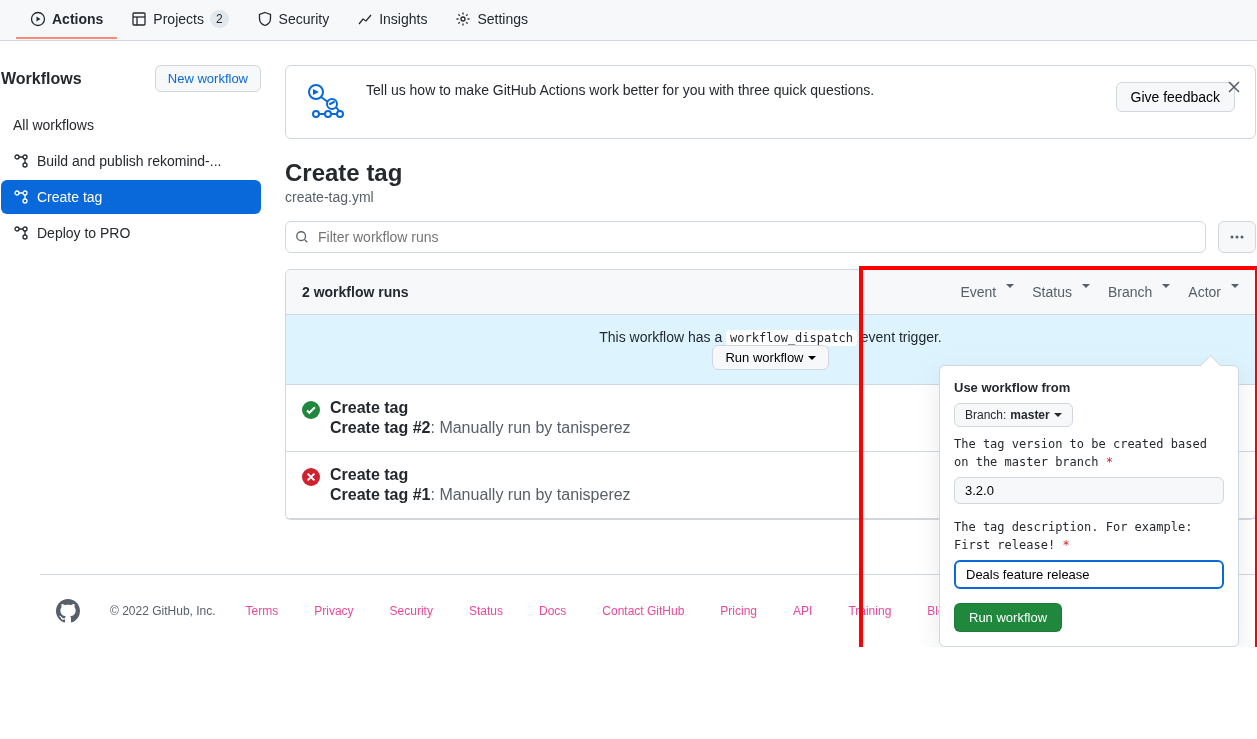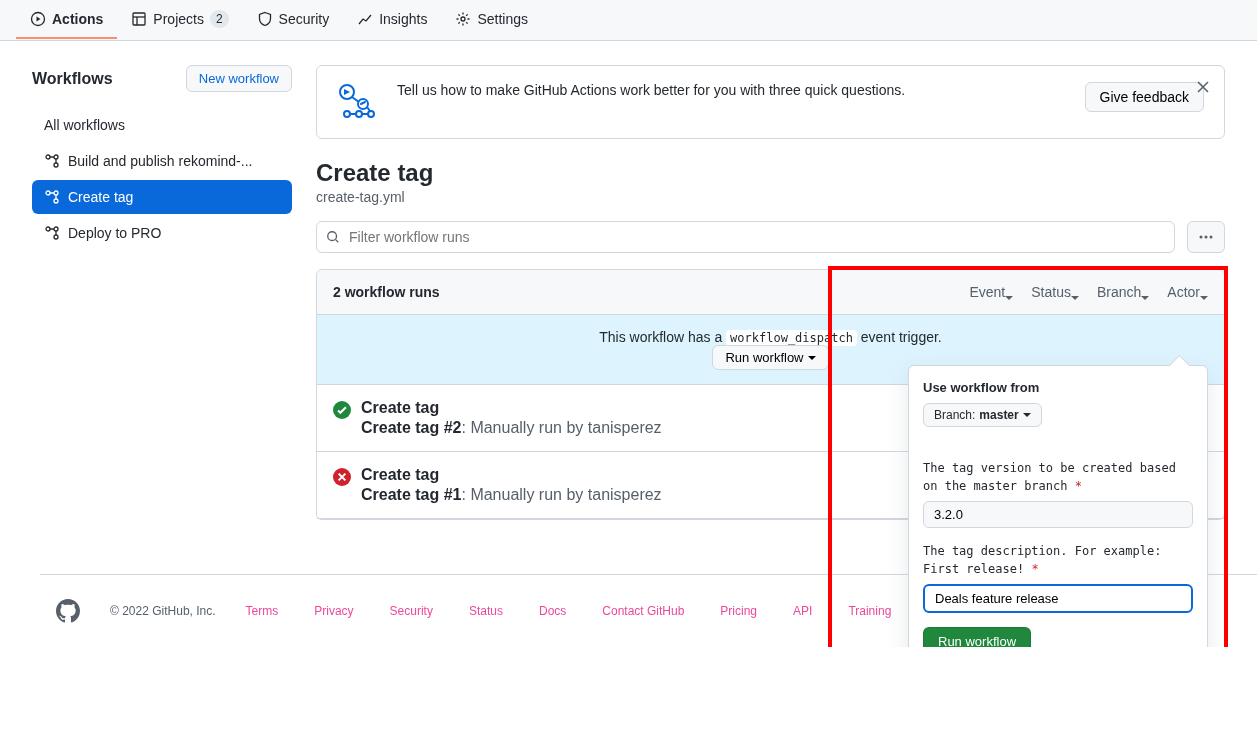--- a/index.html
+++ b/index.html
@@ -4,21 +4,21 @@
 <style>
 * { box-sizing: border-box; margin: 0; padding: 0; }
 body { font-family: -apple-system, BlinkMacSystemFont, "Segoe UI", Helvetica, Arial, sans-serif; font-size: 14px; color: #24292f; background: #fff; }
 
 
 .top-nav { display: flex; align-items: center; border-bottom: 1px solid #d0d7de; background: #f6f8fa; padding: 0 16px; }
 .top-nav-item { display: flex; align-items: center; gap: 6px; padding: 10px 14px; cursor: pointer; border-bottom: 2px solid transparent; color: #24292f; }
 .top-nav-item.active { font-weight: 600; border-bottom: 2px solid #fd8c73; }
 .top-nav-item .counter { background: #d0d7de80; border-radius: 10px; padding: 0 6px; font-size: 12px; line-height: 18px; font-weight: 400; }
 
-.layout { display: flex; padding: 24px 32px; gap: 24px; }
+.layout { display: flex; padding: 24px 1px; gap: 24px; }
 
 
 .sidebar { width: 260px; flex-shrink: 0; }
 .sidebar-header { display: flex; justify-content: space-between; align-items: center; margin-bottom: 16px; }
 .sidebar-header h2 { font-size: 16px; font-weight: 600; }
 .new-workflow-btn { background: #f6f8fa; border: 1px solid #d0d7de; border-radius: 6px; padding: 5px 12px; font-size: 13px; color: #0969da; cursor: pointer; font-weight: 500; }
 .sidebar-list { list-style: none; }
 .sidebar-item { display: flex; align-items: center; gap: 8px; padding: 9px 12px; border-radius: 6px; cursor: pointer; margin-bottom: 2px; white-space: nowrap; overflow: hidden; text-overflow: ellipsis; }
 .sidebar-item.active { background: #0969da; color: #fff; }
 .sidebar-item.top { padding-left: 12px; }
@@ -37,38 +37,38 @@
 .filter-row { display: flex; gap: 12px; margin-bottom: 16px; }
 .filter-input-wrap { flex: 1; position: relative; }
 .filter-input { width: 100%; padding: 7px 12px 7px 32px; border: 1px solid #d0d7de; border-radius: 6px; font-size: 14px; }
 .filter-icon { position: absolute; left: 10px; top: 50%; transform: translateY(-50%); color: #57606a; }
 .kebab-btn { border: 1px solid #d0d7de; background: #f6f8fa; border-radius: 6px; padding: 6px 10px; cursor: pointer; color: #57606a; }
 
 .runs-box { border: 1px solid #d0d7de; border-radius: 6px; }
 .runs-header { display: flex; justify-content: space-between; align-items: center; padding: 14px 16px; border-bottom: 1px solid #d0d7de; background: #f6f8fa; border-radius: 6px 6px 0 0; }
 .runs-count { font-weight: 600; }
 .runs-filters { display: flex; gap: 18px; }
-.runs-filter-item { color: #57606a; cursor: pointer; font-size: 14px; display: flex; align-items: flex-end; gap: 0; }
+.runs-filter-item { color: #57606a; cursor: pointer; font-size: 14px; display: flex; align-items: flex-start; gap: 10px; }
 
 .dispatch-row { display: flex; justify-content: space-between; align-items: center; padding: 14px 16px; border-bottom: 1px solid #d0d7de; background: #ddf4ff; position: relative; flex-direction: column; }
 .dispatch-text code { background: #fff; padding: 1px 4px; border-radius: 4px; font-family: ui-monospace, monospace; font-size: 12px; }
 .run-workflow-btn { background: #f6f8fa; border: 1px solid #d0d7de; border-radius: 6px; padding: 4px 12px; cursor: pointer; font-size: 13px; display: flex; align-items: center; gap: 4px; font-weight: 500; }
 
 .run-item { display: flex; align-items: flex-start; gap: 10px; padding: 14px 16px; border-bottom: 1px solid #d0d7de; }
 .run-item:last-child { border-bottom: none; }
 .run-status-icon { width: 18px; height: 18px; flex-shrink: 0; margin-top: 2px; }
 .run-title { font-weight: 600; font-size: 16px; margin-bottom: 2px; }
 .run-sub { font-size: 16px; color: #57606a; }
 .run-sub strong { color: #24292f; font-weight: 600; }
 
 
 .popup { position: absolute; right: 16px; top: 50px; background: #fff; border: 1px solid #d0d7de; border-radius: 6px; box-shadow: 0 8px 24px rgba(140,149,159,0.2); width: 300px; padding: 14px; z-index: 10; }
 .popup::before { content: ""; position: absolute; top: -8px; right: 20px; width: 14px; height: 14px; background: #fff; border-left: 1px solid #d0d7de; border-top: 1px solid #d0d7de; transform: rotate(45deg); }
 .popup-label { font-size: 13px; font-weight: 600; margin-bottom: 8px; }
-.branch-select { background: #f6f8fa; border: 1px solid #d0d7de; border-radius: 6px; padding: 4px 10px; font-size: 12px; cursor: pointer; display: inline-flex; align-items: center; gap: 4px; margin-bottom: 32px; }
+.branch-select { background: #f6f8fa; border: 1px solid #d0d7de; border-radius: 6px; padding: 4px 10px; font-size: 12px; cursor: pointer; display: inline-flex; align-items: center; gap: 4px; margin-bottom: 8px; }
 .popup-field-label { font-family: ui-monospace, monospace; font-size: 12px; margin-bottom: 6px; line-height: 1.5; }
 .popup-field-label .req { color: #cf222e; }
 .popup input[type=text] { width: 100%; padding: 5px 10px; border: 1px solid #d0d7de; border-radius: 6px; font-size: 13px; margin-bottom: 14px; background: #f6f8fa; }
 .popup input[type=text].focused { border: 2px solid #0969da; background: #fff; }
 .submit-run { background: #1f883d; color: #fff; border: 1px solid rgba(31,35,40,0.15); border-radius: 6px; padding: 6px 14px; font-size: 13px; font-weight: 500; cursor: pointer; }
 
 
 .footer { border-top: 1px solid #d0d7de; margin-top: 30px; padding: 24px 16px; display: flex; align-items: center; gap: 30px; font-size: 12px; color: #57606a; margin-left: 40px; }
 .footer a { color: #ec4899; text-decoration: none; }
 .footer-logo { width: 24px; height: 24px; }

